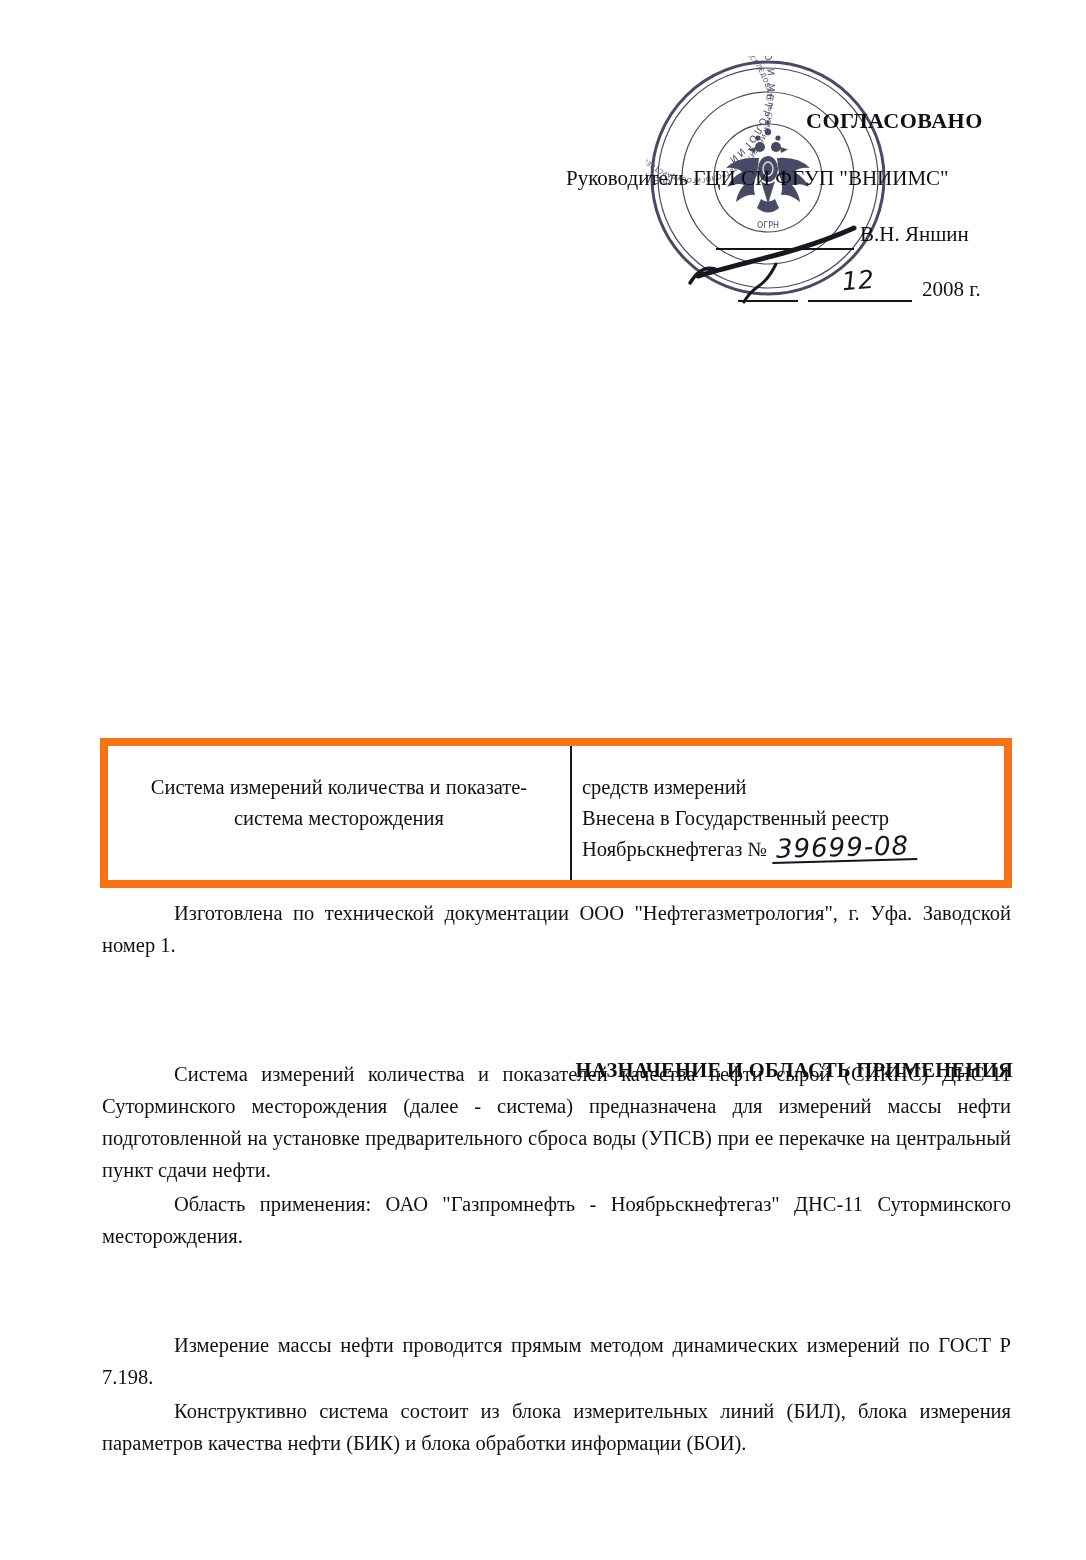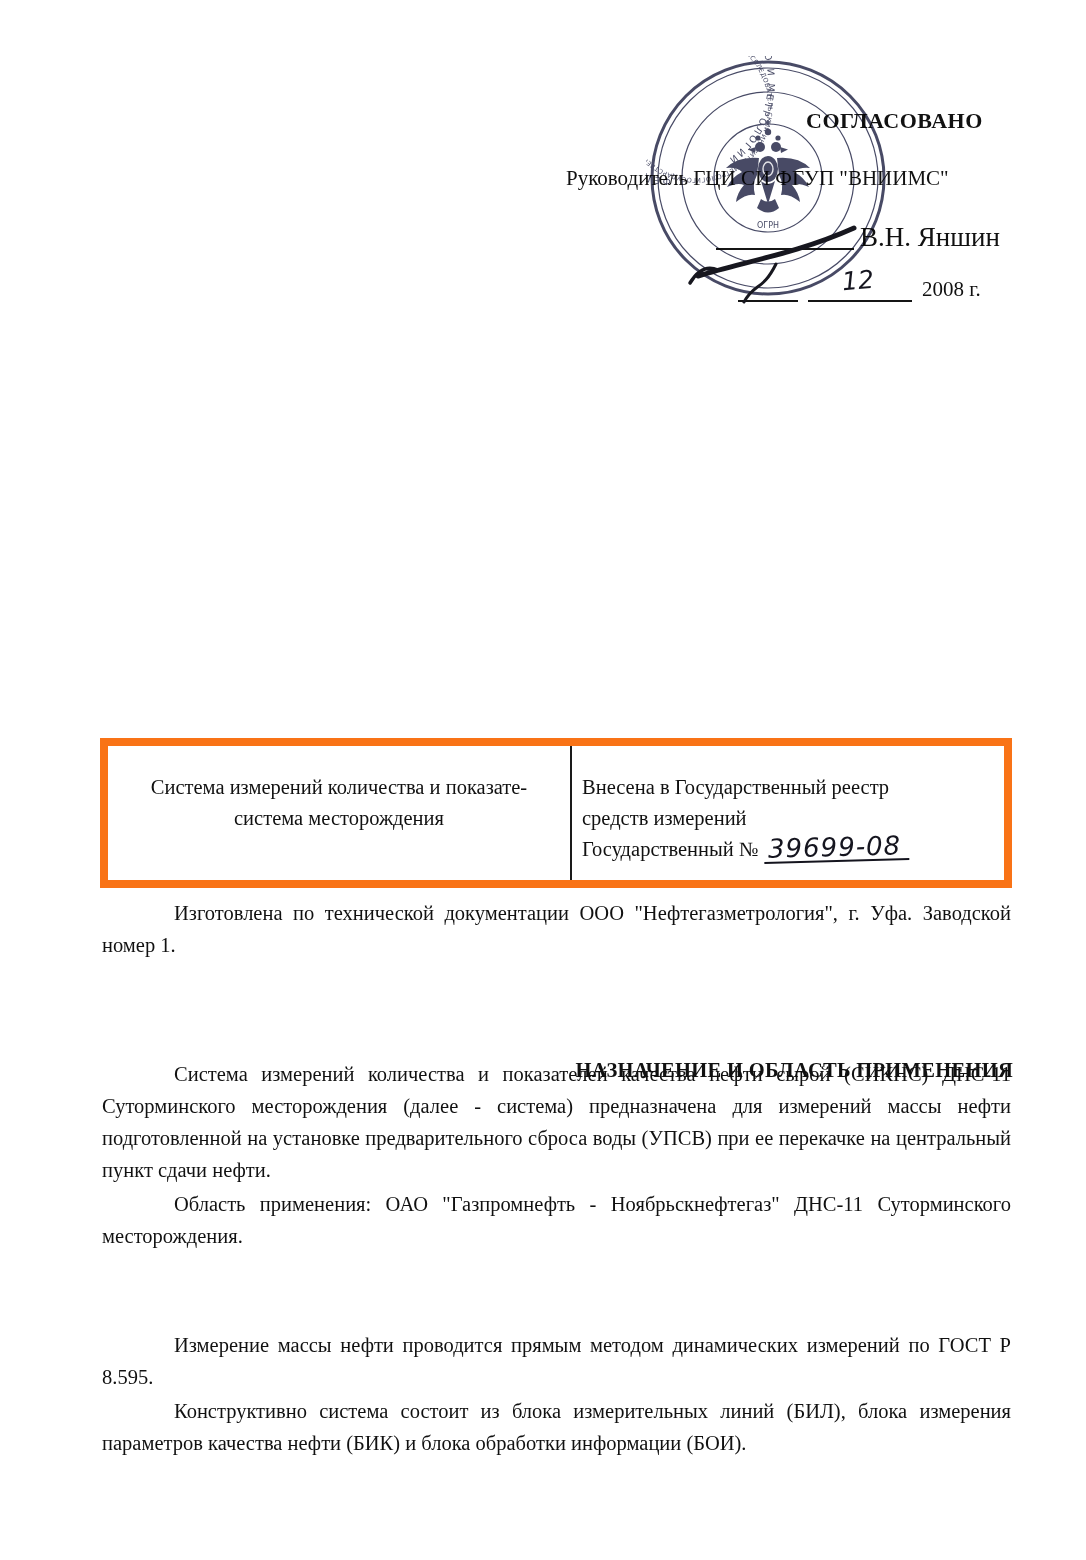--- a/index.html
+++ b/index.html
@@ -17,21 +17,21 @@
     position:absolute;top:108px;left:806px;
     font-size:22px;font-weight:bold;letter-spacing:0.5px;
     z-index:1;
   }
   .approval-role{
     position:absolute;top:166px;left:566px;
     font-size:21px;white-space:nowrap;z-index:1;
   }
   .signer-name{
     position:absolute;top:222px;left:860px;
-    font-size:27px;z-index:1;font-family:Liberation Serif, serif;
+    font-size:21px;z-index:1;font-family:Liberation Serif, serif;
   }
   .sig-line{
     position:absolute;top:226px;left:716px;width:138px;height:22px;
     border-bottom:2px solid #151515;z-index:1;
   }
   .date-row{
     position:absolute;top:276px;left:738px;z-index:1;
     display:flex;align-items:flex-end;gap:10px;font-size:21px;
   }
   .blank{display:inline-block;border-bottom:2px solid #151515;height:24px;position:relative;}
@@ -166,39 +166,39 @@
       <path d="M744,302 C755,282 762,292 776,264" stroke-width="3"></path>
     </g>
   </svg>
 
   <div class="info-table">
     <div class="cell-left">
       <div>Система измерений количества и показате-</div>
       <div>система месторождения</div>
     </div>
     <div class="cell-right">
+      <div>средств измерений</div>
       <div>Внесена в Государственный реестр</div>
-      <div>средств измерений</div>
       <div class="reg-line">
-        <span>Государственный №</span>
+        <span>Ноябрьскнефтегаз №</span>
         <span class="hand reg-number">39699-08</span>
       </div>
     </div>
   </div>
 
   <div class="bodytext p-manufactured">
     <p>Изготовлена по технической документации ООО "Нефтегазметрология", г. Уфа. Заводской номер 1.</p>
   </div>
 
   <div class="heading h-section1">НАЗНАЧЕНИЕ И ОБЛАСТЬ ПРИМЕНЕНИЯ</div>
 
   <div class="bodytext section1-body">
     <p>Система измерений количества и показателей качества нефти сырой (СИКНС) ДНС-11 Суторминского месторождения (далее - система) предназначена для измерений массы нефти подготовленной на установке предварительного сброса воды (УПСВ) при ее перекачке на центральный пункт сдачи нефти.</p>
     <p>Область применения: ОАО "Газпромнефть - Ноябрьскнефтегаз" ДНС-11 Суторминского месторождения.</p>
   </div>
 
 
   <div class="bodytext section2-body">
-    <p>Измерение массы нефти проводится прямым методом динамических измерений по ГОСТ Р 8.595.</p>
+    <p>Измерение массы нефти проводится прямым методом динамических измерений по ГОСТ Р 7.198.</p>
     <p>Конструктивно система состоит из блока измерительных линий (БИЛ), блока измерения параметров качества нефти (БИК) и блока обработки информации (БОИ).</p>
   </div>
 
 </div>
 
 </body></html>

